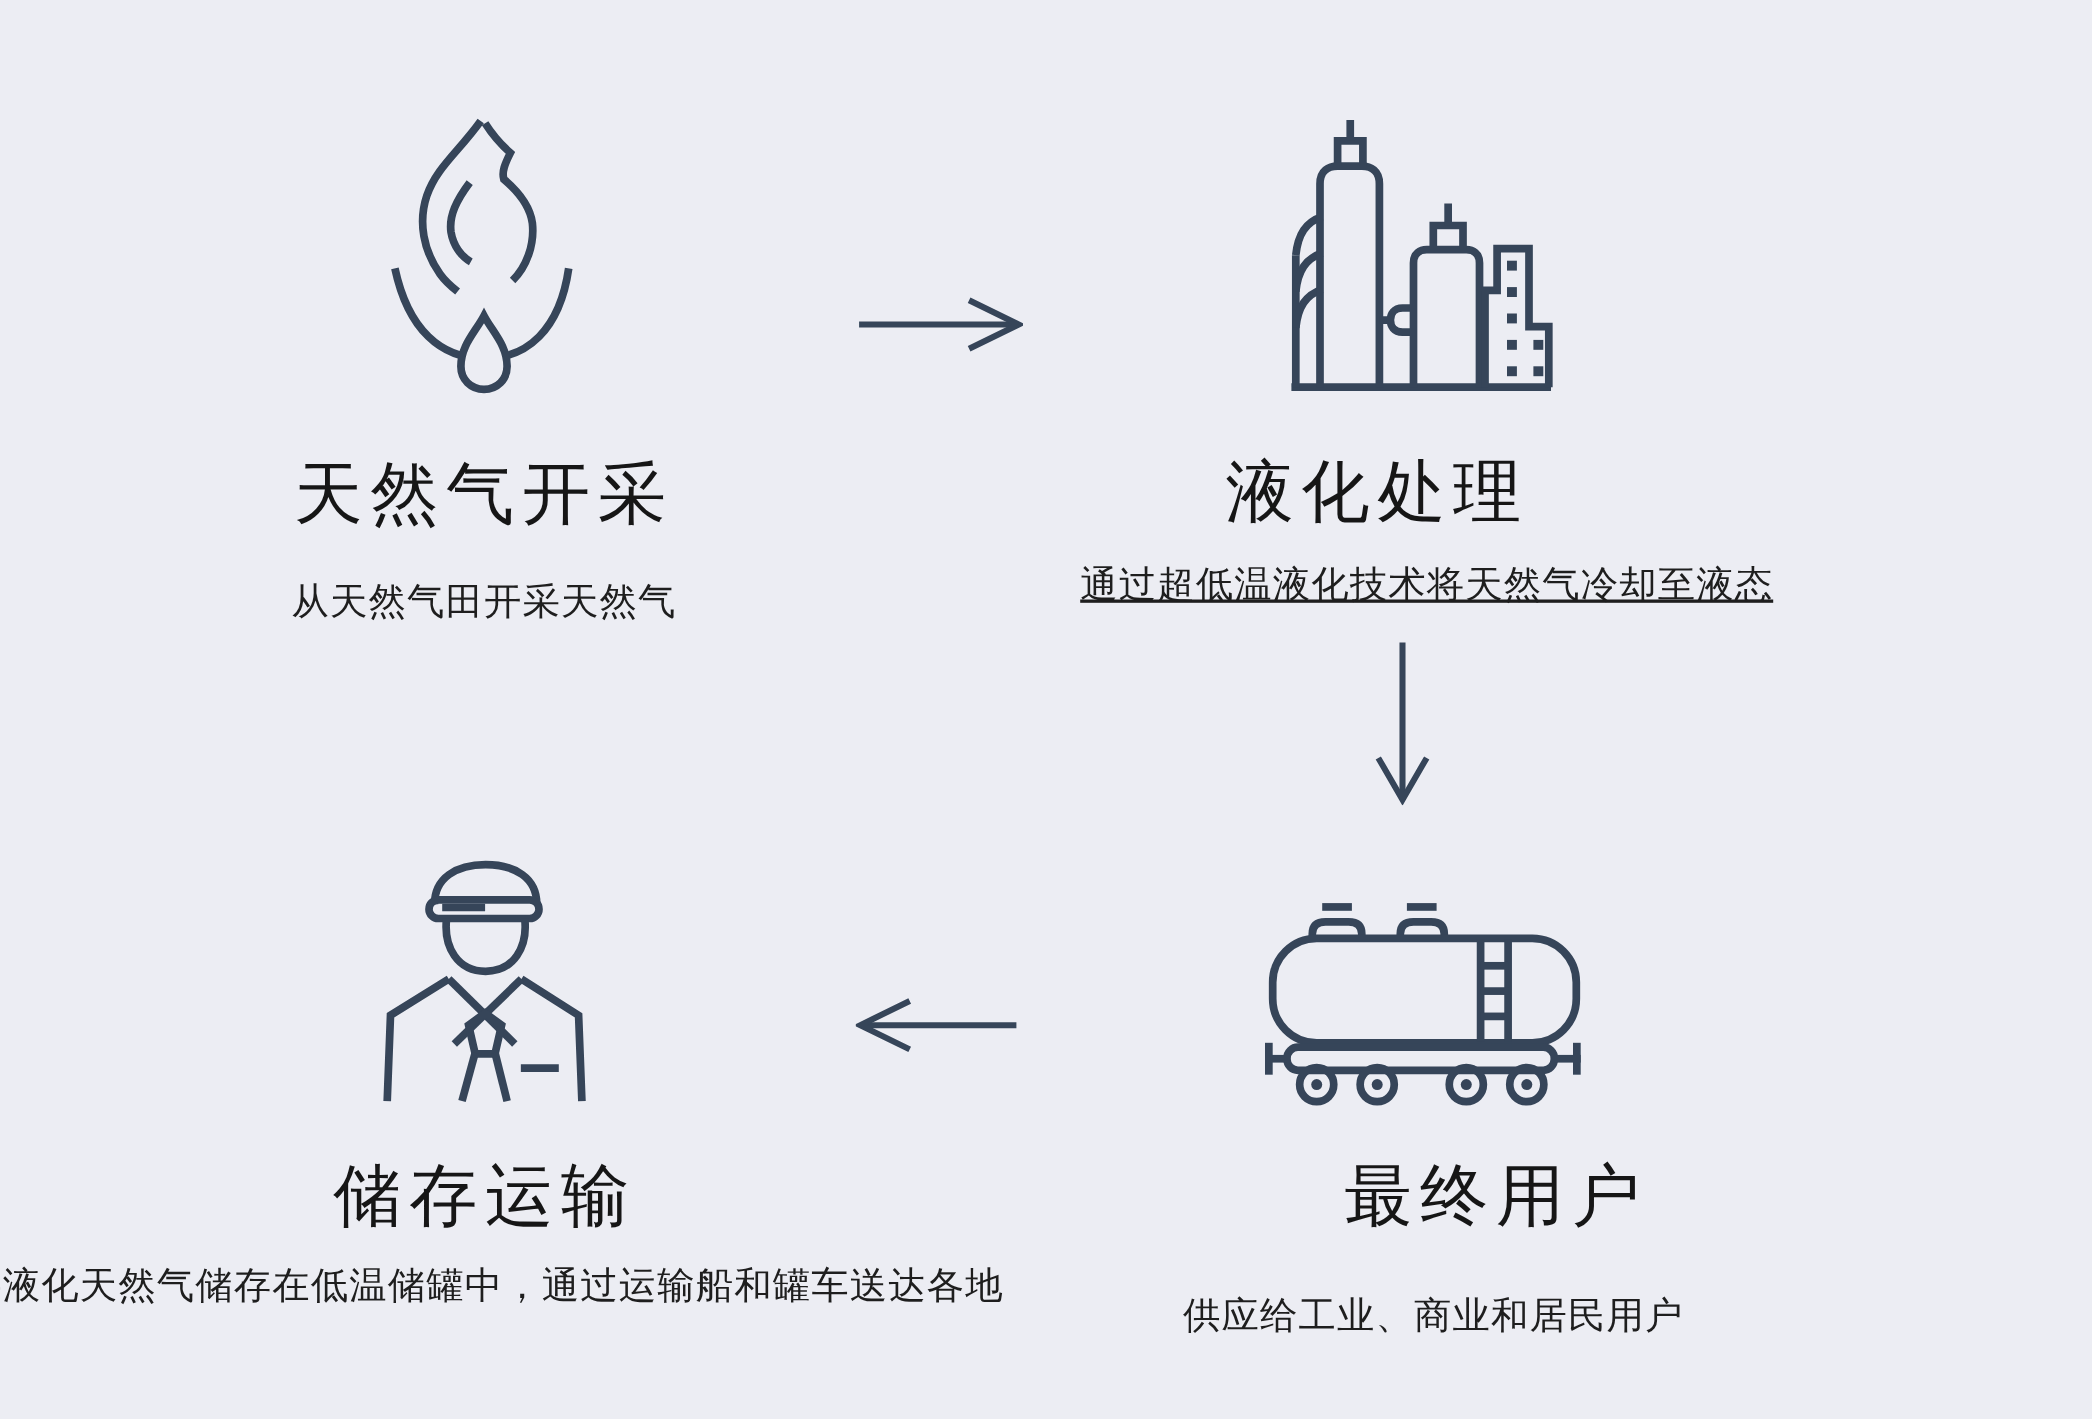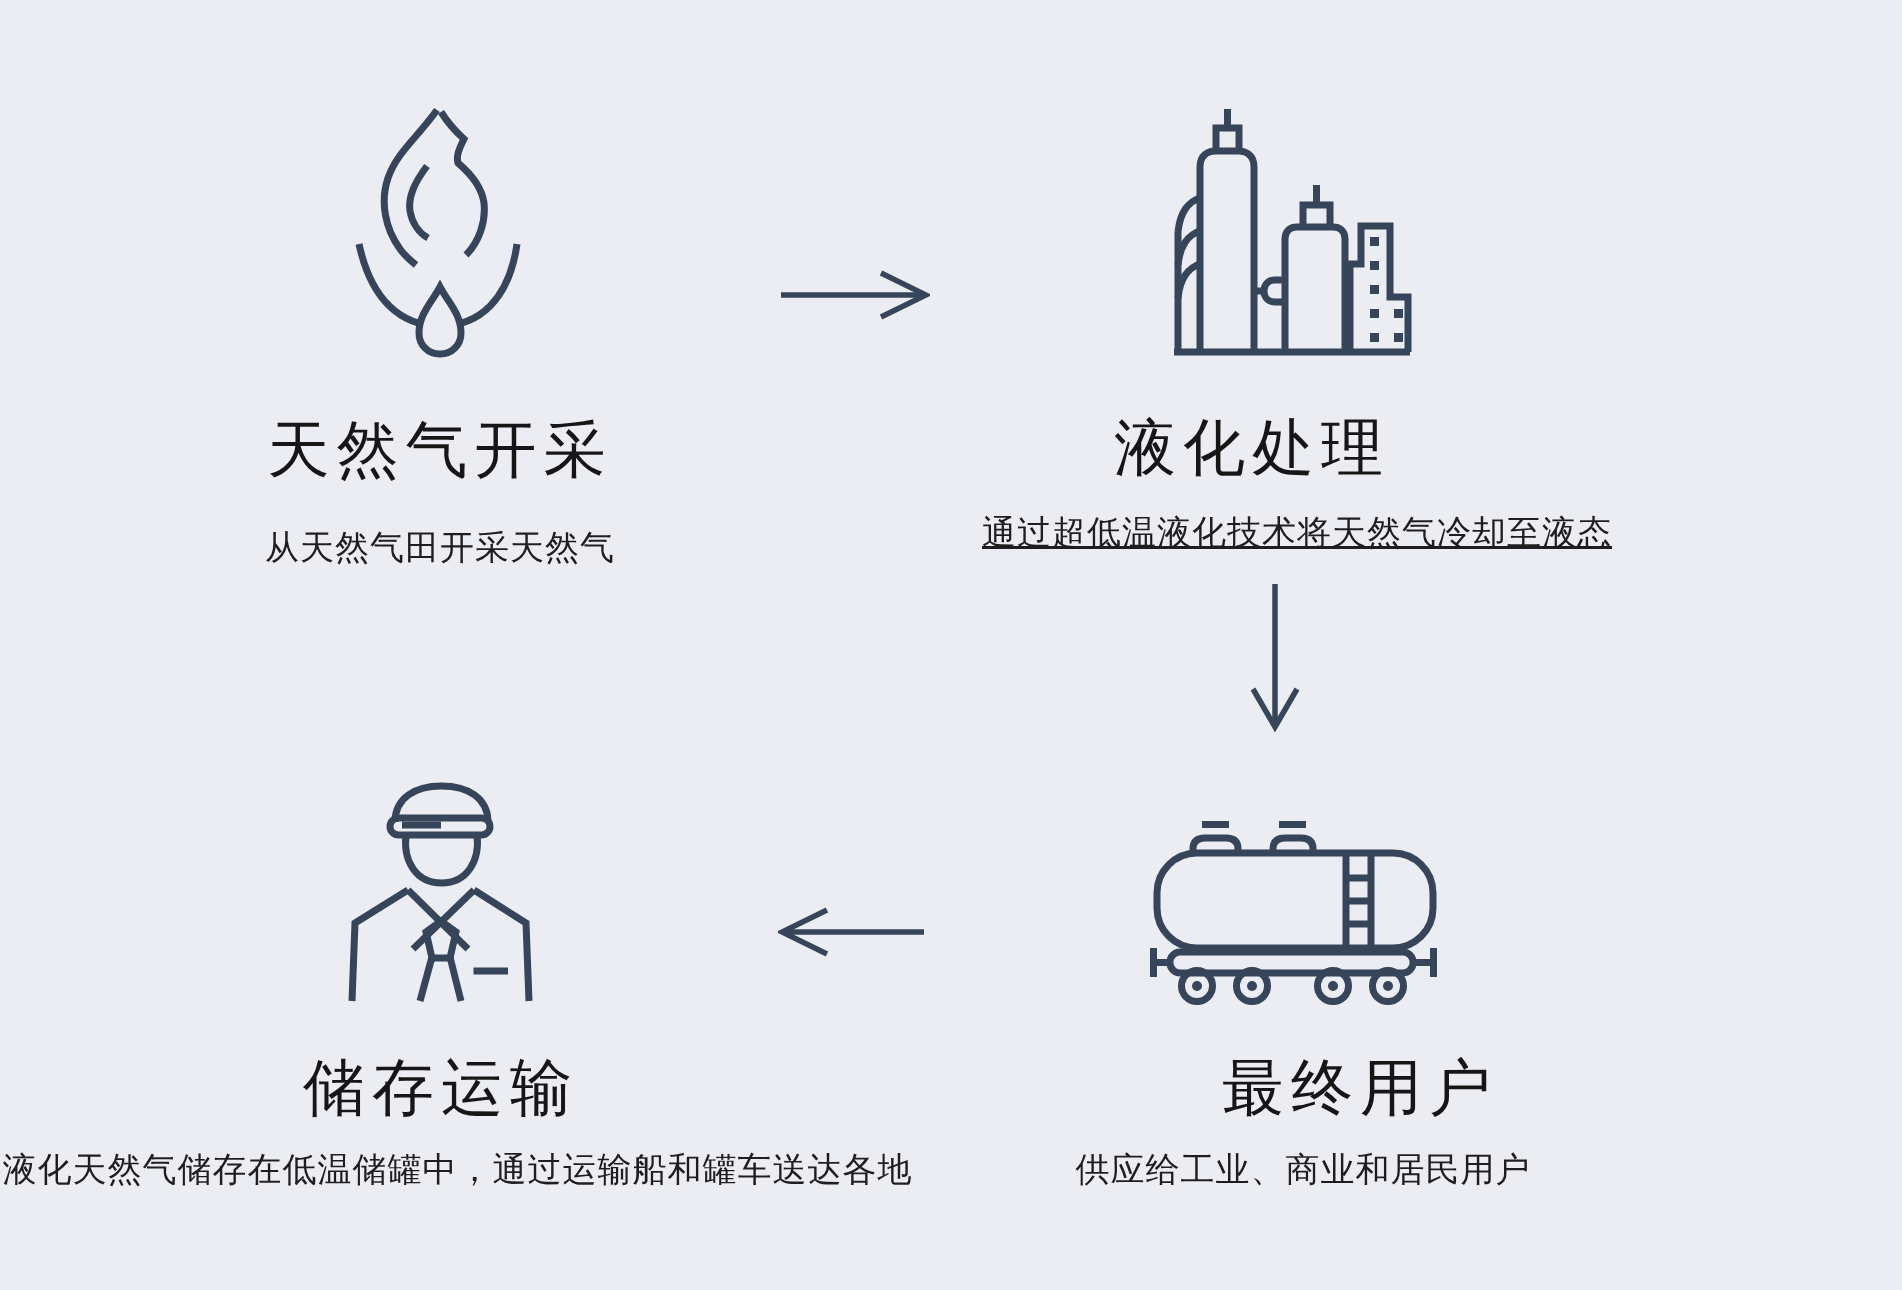--- a/index.html
+++ b/index.html
@@ -48,21 +48,21 @@
   .icon-plant{left:1172px;top:106px;width:240px;height:250px;}
   .icon-worker{left:345px;top:780px;width:190px;height:226px;}
   .icon-tank{left:1150px;top:820px;width:290px;height:190px;}
   .t1{left:440px;top:419px;}
   .t2{left:1252px;top:417px;}
   .t3{left:441px;top:1057px;}
   .t4{left:1360px;top:1057px;}
   .s1{left:440px;top:529px;}
   .s2{left:1297px;top:514px;text-decoration:underline;}
   .s3{left:440px;top:1151px;}
-  .s4{left:1303px;top:1151px;}
+  .s4{left:1303px;top:1178px;}
   .arrow-right{left:780px;top:270px;width:150px;height:50px;}
   .arrow-down{left:1246px;top:582px;width:60px;height:150px;}
   .arrow-left{left:778px;top:907px;width:150px;height:50px;}
 </style>
 </head>
 <body>
 
 <div class="canvas">
 
   <section>

